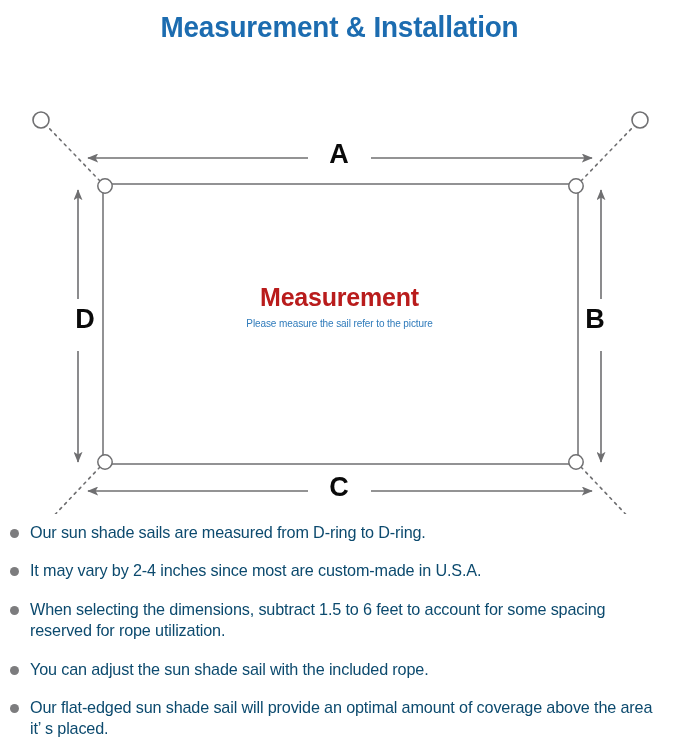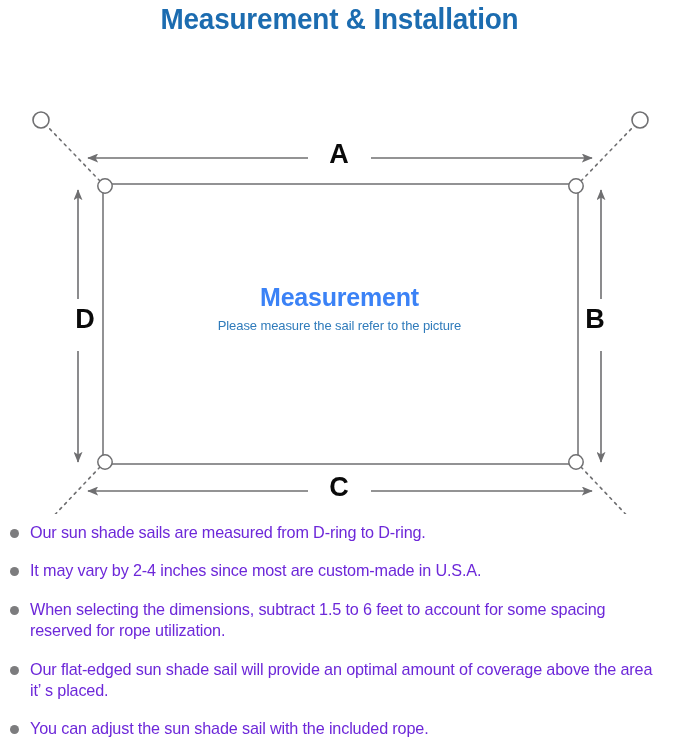--- a/index.html
+++ b/index.html
@@ -16,21 +16,21 @@
     color: #58585a;
     overflow: hidden;
     position: relative;
   }
 
   
   .title-wrap {
     width: 679px;
     height: 44px;
     display: flex;
-    align-items: flex-start;
+    align-items: flex-end;
     justify-content: center;
     padding-top: 2px;
   }
   .title {
     font-family: "Liberation Sans", sans-serif;
     font-size: 30px;
     font-weight: bold;
     letter-spacing: -0.2px;
     color: #1c6cb0;
     white-space: nowrap;
@@ -54,27 +54,27 @@
     position: absolute;
     left: 0;
     top: 240px;
     width: 679px;
     text-align: center;
     pointer-events: none;
   }
   .center-title {
     font-size: 25px;
     font-weight: bold;
-    color: #3b82f6;
+    color: #b91c1c;
     line-height: 1.1;
     letter-spacing: -0.2px;
   }
   .center-sub {
     margin-top: 6px;
-    font-size: 13px;
+    font-size: 10px;
     font-weight: normal;
     color: #2f7bbb;
     letter-spacing: -0.1px;
   }
 
   .dim-label {
     position: absolute;
     font-size: 27px;
     font-weight: bold;
     color: #0a0a0a;
@@ -107,21 +107,21 @@
     height: 9px;
     border-radius: 50%;
     background: #7c7c7e;
     margin-top: 7px;
     margin-right: 11px;
   }
   .note-text {
     flex: 1 1 auto;
     font-size: 16.2px;
     line-height: 1.32;
-    color: #6d28d9;
+    color: #0c4a6e;
     letter-spacing: -0.15px;
   }
 </style>
 </head>
 <body>
 
 <div class="title-wrap">
   <div class="title">Measurement &amp; Installation</div>
 </div>
 
@@ -200,19 +200,19 @@
   <div class="note-row">
     <span class="note-bullet"></span>
     <span class="note-text">It may vary by 2-4 inches since most are custom-made in U.S.A.</span>
   </div>
   <div class="note-row">
     <span class="note-bullet"></span>
     <span class="note-text">When selecting the dimensions, subtract 1.5 to 6 feet to account for some spacing reserved for rope utilization.</span>
   </div>
   <div class="note-row">
     <span class="note-bullet"></span>
+    <span class="note-text">You can adjust the sun shade sail with the included rope.</span>
+  </div>
+  <div class="note-row">
+    <span class="note-bullet"></span>
     <span class="note-text">Our flat-edged sun shade sail will provide an optimal amount of coverage above the area it’ s placed.</span>
   </div>
-  <div class="note-row">
-    <span class="note-bullet"></span>
-    <span class="note-text">You can adjust the sun shade sail with the included rope.</span>
-  </div>
 </div>
 
 </body></html>

